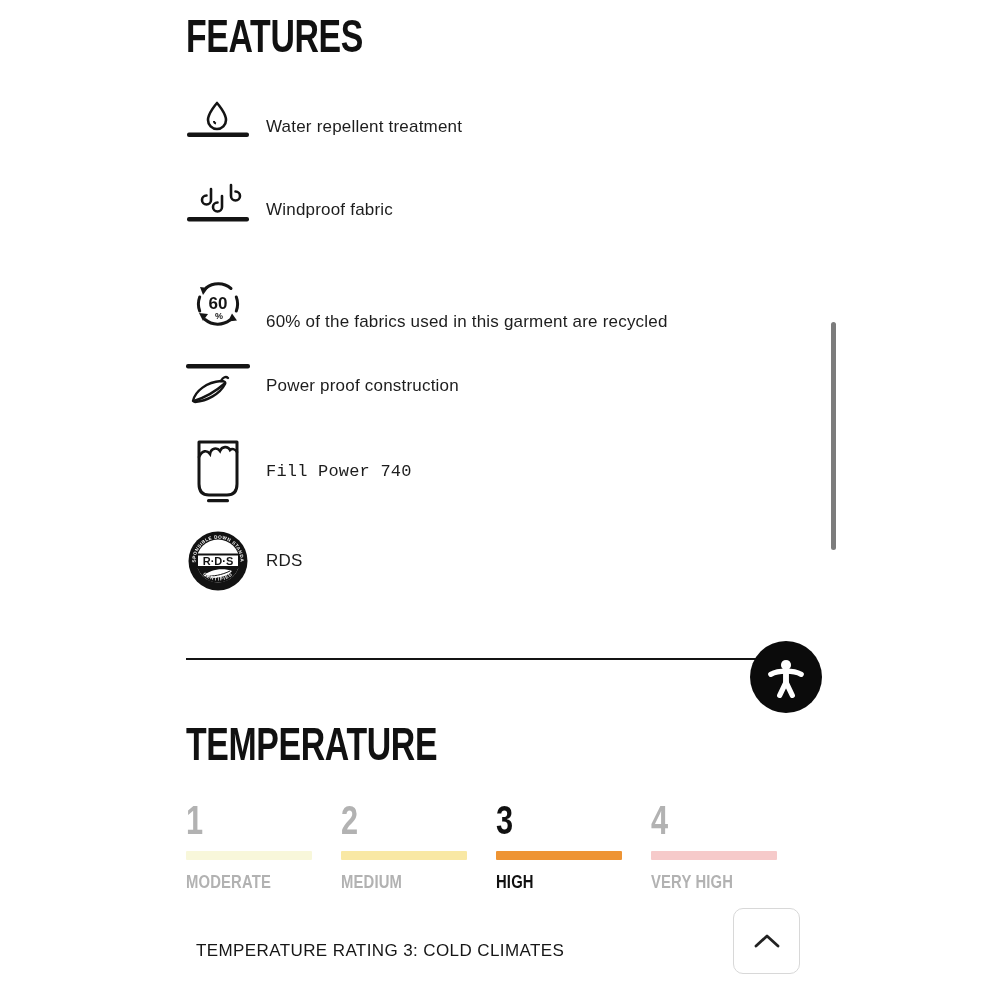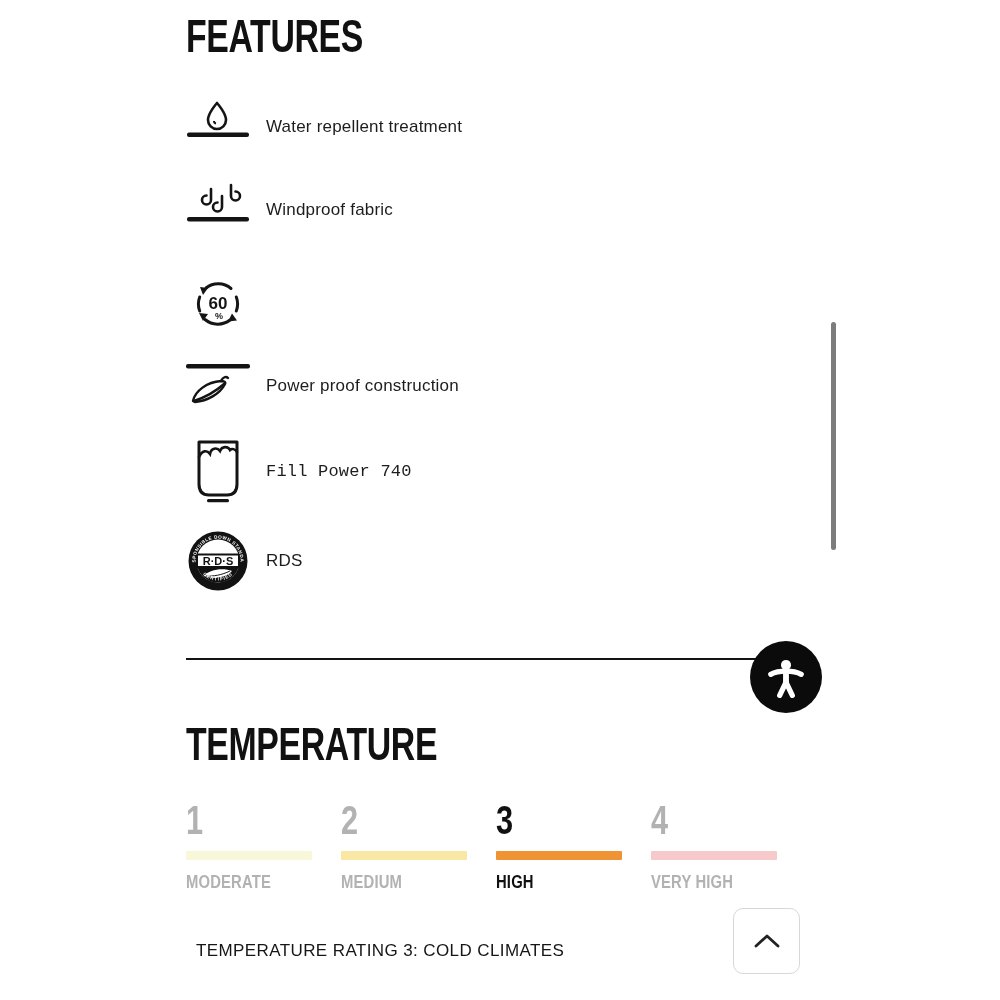--- a/index.html
+++ b/index.html
@@ -173,20 +173,21 @@
         <path d="M46.3,21 A20,20 0 0 1 46.3,35"></path>
         <path d="M15,43.5 A20,20 0 0 0 40,44"></path>
       </g>
       <path d="M18,12 l-8,-1 3,8 z" fill="#151515"></path>
       <path d="M13,45 l-4,-8 9,1 z" fill="#151515"></path>
       <path d="M38,45.5 l9,-1 -5,-7 z" fill="#151515"></path>
       <text x="28" y="33" text-anchor="middle" font-size="17" font-weight="bold" fill="#151515" font-family="Liberation Sans, sans-serif">60</text>
       <text x="29" y="43" text-anchor="middle" font-size="9" font-weight="bold" fill="#151515" font-family="Liberation Sans, sans-serif">%</text>
     </svg>
   </div>
+  <div class="feature-label">60% of the fabrics used in this garment are recycled</div>
 </div>
 
 <div class="feature-row row-down">
   <div class="icon-box">
     <svg width="64" height="43" viewBox="0 0 64 43">
       <rect x="0" y="0" width="64" height="4.5" rx="2" fill="#141414"></rect>
       <g fill="none" stroke="#141414" stroke-width="2.4" stroke-linejoin="round" stroke-linecap="round">
         <path d="M7,37 C9,27 21,18 35,17 C38,17 40,18 39,20 C34,30 21,37 9,38 Z"></path>
         <path d="M35,17 C37,13 40,12 42,14"></path>
         <path d="M38,20 C29,28 17,34 8,37"></path>

